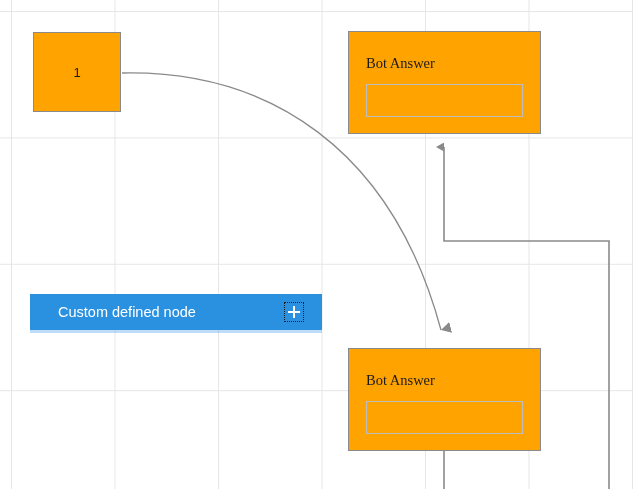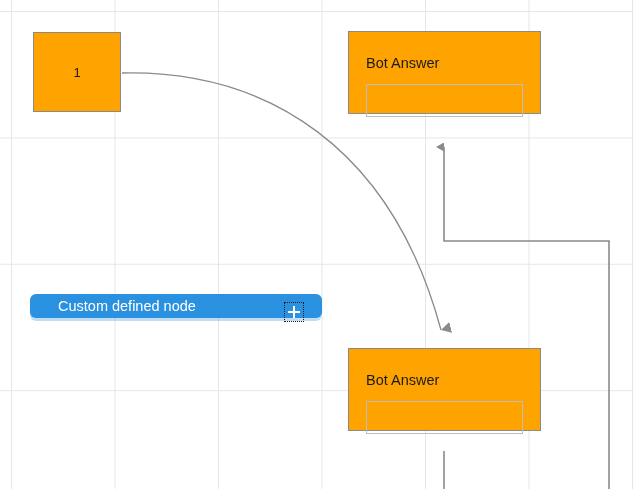--- a/index.html
+++ b/index.html
@@ -63,22 +63,23 @@
     justify-content: center;
   }
   .node-start .start-label {
     font-size: 13px;
     color: #1a1a1a;
     line-height: 1;
   }
 
   .node-bot {
     width: 193px;
-    height: 83px;
+    height: 103px;
     padding: 0;
+    font-family: Liberation Serif, serif;
   }
   #node-bot-top {
     left: 348px;
     top: 31px;
   }
   #node-bot-bottom {
     left: 348px;
     top: 348px;
   }
   .node-bot .bot-title {
@@ -100,26 +101,25 @@
     border: 1px solid #bdbdbd;
     background: transparent;
   }
 
   
   #custom-node-bar {
     position: absolute;
     left: 30px;
     top: 294px;
     width: 292px;
-    height: 24px;
+    height: 36px;
     background: #2a90e0;
     box-shadow: 0 3px 0 0 rgba(42,144,224,0.30);
     display: flex;
     align-items: center;
-    border-radius: 6px;
   }
   #custom-node-bar .cn-label {
     margin-left: 28px;
     font-size: 14.5px;
     color: #ffffff;
     line-height: 1;
     white-space: nowrap;
   }
   #custom-node-bar .cn-add {
     position: absolute;

